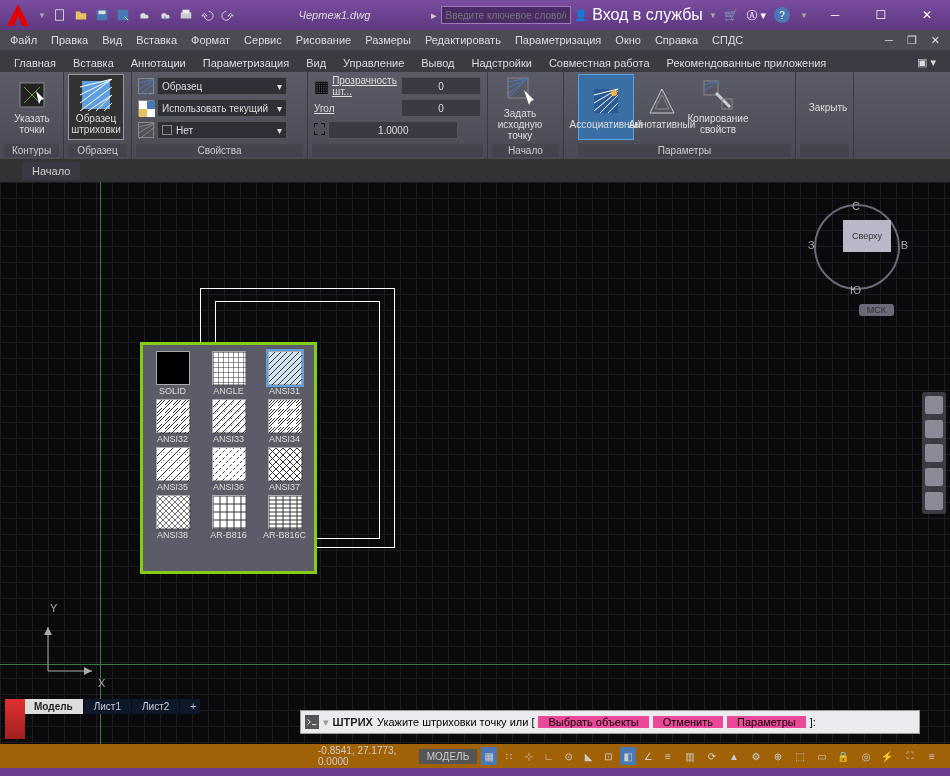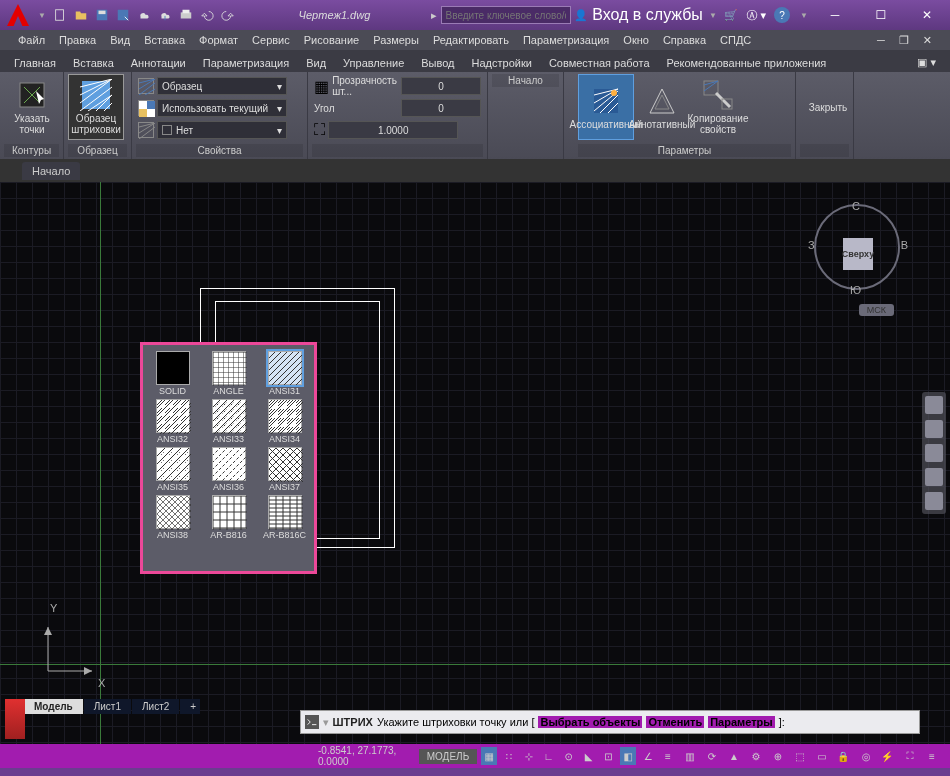--- a/index.html
+++ b/index.html
@@ -14,40 +14,40 @@
 .qat-btn { width:20px; height:20px; display:flex; align-items:center; justify-content:center; background:transparent; border:none; cursor:pointer; }
 .qat-btn svg { width:14px; height:14px; }
 .title-center { flex:1; text-align:center; padding:0 8px; font-size:11px; color:#ddd;font-style:italic; }
 .search-wrap { display:flex; align-items:center; gap:4px; margin-right:4px; }
 .search-box { width:130px; height:18px; background:#4a2b66; border:1px solid #9a7bb5; color:#ccc; font-size:10px; padding:0 4px; }
 .login { color:#fff; font-size:16px; display:flex; align-items:center; gap:2px; }
 .wctrl { display:flex; }
 .wbtn { width:46px; height:30px; display:flex; align-items:center; justify-content:center; color:#fff; font-size:12px; cursor:pointer; }
 
 
-.menubar { height:20px; background:#4b4b55; display:flex; align-items:center; padding:0 12px; gap:2px; }
+.menubar { height:20px; background:#4b4b55; display:flex; align-items:center; padding:0 4px; gap:2px; }
 .menubar span { color:#ddd; font-size:11px; padding:2px 6px; cursor:pointer; }
 .mini-ctrl { margin-left:auto; display:flex; gap:2px; color:#ccc; font-size:10px; }
 
 
 .ribbon-tabs { height:22px; background:#3b3b44; display:flex; align-items:end; padding:0 6px; gap:1px; font-size:11px; overflow:hidden; }
 .ribbon-tabs span { color:#ddd; padding:3px 8px; cursor:pointer; white-space:nowrap; }
 
 
 .ribbon { height:88px; background:linear-gradient(#5c5c68,#4a4a55); display:flex; border-bottom:1px solid #333; }
 .panel { border-right:1px solid #3a3a44; padding:2px 4px; display:flex; flex-direction:column; justify-content:space-between; }
 .panel-title { font-size:10px; color:#ccc; text-align:center; padding:1px 0; background:rgba(0,0,0,0.1); }
 .big-btn { display:flex; flex-direction:column; align-items:center; justify-content:center; gap:2px; width:56px; height:66px; color:#ddd; font-size:10px; cursor:pointer; line-height:1.1; text-align:center; }
 .big-btn .ico { width:32px; height:32px; display:flex; align-items:center; justify-content:center; }
 .big-btn.selected { background:#333; border:1px solid #999; }
 .props-rows { display:flex; flex-direction:column; gap:2px; padding:2px; }
 .prop-row { display:flex; align-items:center; gap:3px; height:20px; }
 .prop-swatch { width:16px; height:16px; border:1px solid #888; }
 .prop-select { width:130px; height:18px; background:#2f2f38; border:1px solid #555; color:#ddd; font-size:10px; padding:0 4px; display:flex; align-items:center; justify-content:space-between; }
-.prop-label { width:110px; font-size:10px; color:#ddd; display:flex; justify-content:space-between; }
+.prop-label { width:110px; font-size:10px; color:#ddd; display:flex; justify-content:space-between;text-decoration:underline; }
 .prop-input { width:80px; height:18px; background:#3a3a44; border:1px solid #555; color:#ddd; font-size:10px; text-align:center; }
 .assoc { background:#3a6fa5; border:1px solid #5f9fdf; }
 
 
 .file-tab { height:22px; background:#333; display:flex; align-items:center; padding:0 12px; }
 .file-tab .tab { background:#3a3a44; color:#ccc; font-size:11px; padding:3px 10px; border-radius:3px 3px 0 0; margin-left:10px; }
 
 
 .canvas-wrap { position:relative; background:#0a0a0a; height:562px; }
 .canvas { position:absolute; inset:0; background:
@@ -59,49 +59,49 @@
 .green-h { position:absolute; left:0; right:0; top:482px; height:1px; background:#3a7a3a; }
 .rect1 { position:absolute; border:1px solid #fff; left:200px; top:106px; width:195px; height:260px; }
 .rect2 { position:absolute; border:1px solid #fff; left:215px; top:119px; width:165px; height:238px; }
 .ucs { position:absolute; left:34px; bottom:62px; color:#aaa; font-size:11px; }
 .ucs-y { position:absolute; left:50px; bottom:130px; }
 .ucs-x { position:absolute; left:98px; bottom:55px; }
 
 
 .viewcube { position:absolute; right:50px; top:22px; width:86px; height:86px; }
 .cube-ring { position:absolute; inset:0; border:2px solid #6a6a78; border-radius:50%; }
-.cube-face { position:absolute; left:29px; top:34px; width:30px; height:32px; background:#b8b8c8; display:flex; align-items:center; justify-content:center; font-size:9px; color:#333;font-weight:bold; }
+.cube-face { position:absolute; left:29px; top:16px; width:48px; height:32px; background:#b8b8c8; display:flex; align-items:center; justify-content:center; font-size:9px; color:#333; }
 .cube-dir { position:absolute; font-size:11px; color:#aaa; }
 .wcs-pill { position:absolute; right:56px; top:122px; background:#6a6a78; border-radius:3px; font-size:9px; color:#333; padding:1px 8px; }
 
 
 .navbar { position:absolute; right:4px; top:210px; width:24px; background:rgba(90,90,100,0.6); display:flex; flex-direction:column; gap:6px; padding:4px 0; align-items:center; border-radius:3px; }
 .navbar div { width:18px; height:18px; background:#8a8a98; border-radius:2px; cursor:pointer; }
 
 
-.palette { position:absolute; left:140px; top:160px; width:177px; height:232px; background:#5c5c68; border:3px solid #ec4899; z-index:50; padding:6px 2px; }
+.palette { position:absolute; left:140px; top:160px; width:177px; height:232px; background:#5c5c68; border:3px solid #84cc16; z-index:50; padding:6px 2px; }
 .pal-grid { display:grid; grid-template-columns:repeat(3,52px); gap:3px 4px; justify-content:center; }
 .pal-item { display:flex; flex-direction:column; align-items:center; gap:1px; cursor:pointer; }
 .pal-sw { width:34px; height:34px; border:1px solid #aaa; background:#fff; }
 .pal-item:hover .pal-sw, .pal-item.sel .pal-sw { outline:2px solid #5f9fdf; background:#d4e4f5; }
 .pal-lbl { font-size:9px; color:#ddd; }
 
 
 .cmdline { position:absolute; bottom:10px; left:300px; right:30px; height:24px; background:#ebebef; border:1px solid #999; display:flex; align-items:center; font-size:11px; padding:0 4px; gap:4px; font-family:Consolas,monospace; }
 .cmdline .cmd-ico { width:14px; height:14px; }
 .cmdline b { color:#222; }
-.cmdline .opt { background:#a21caf; padding:0 2px;font-weight:bold; }
+.cmdline .opt { background:#ec4899; padding:0 10px; }
 
 
 .layout-tabs { position:absolute; bottom:30px; left:24px; display:flex; gap:1px; }
 .layout-tabs span { background:#0f172a; color:#ccc; font-size:10px; padding:2px 10px; cursor:pointer; }
 .layout-tabs span.active { background:#ddd; color:#222; font-weight:bold; }
 .plus-tab { width:16px; text-align:center; }
 
-.statusbar { height:24px; background:#a21caf; display:flex; align-items:center; color:#ccc; font-size:10px; padding:0 8px; gap:4px; }
+.statusbar { height:24px; background:#a16207; display:flex; align-items:center; color:#ccc; font-size:10px; padding:0 8px; gap:4px; }
 .statusbar .coords { margin-left:310px; }
 .statusbar .modelbtn { background:#555; padding:2px 8px; margin-left:8px; }
 .status-btn { width:20px; height:18px; display:flex; align-items:center; justify-content:center; cursor:pointer; }
 .status-btn.on { background:#4a78b5; }
 .rest-icons { display:flex; gap:2px; margin-left:auto; }
 
 .hatch-svg { width:34px; height:34px; }
 .sel-svg { width:32px; height:32px; }
 .caret { font-size:8px; color:#aaa; margin-left:2px; }
 </style>
@@ -299,20 +299,31 @@
             <input class="prop-input" value="0" style="">
           </div>
         <div class="prop-row">
             <span>⛶</span>
             <input class="prop-input" style="width: 130px;" value="1.0000">
           </div>
       </div>
       <div class="panel-title">&nbsp;</div>
     </div>
     <div class="panel" style="width:76px;">
+      <div class="big-btn">
+        <div class="ico">
+            <svg class="sel-svg" viewBox="0 0 32 32">
+              <rect x="4" y="4" width="20" height="20" fill="none" stroke="#888"></rect>
+              <path d="M4 8l20-4M4 14l20-10M4 20l20-16M4 24l20-20" stroke="#4a78b5"></path>
+              <path d="M20 16l10 10-3 1-2 4z" fill="#fff"></path>
+            </svg>
+          </div>
+        <span style="white-space:pre-line;">Задать
+исходную точку</span>
+      </div>
       <div class="panel-title">Начало</div>
     </div>
     <div class="panel" style="width:222px;margin-left:10px;">
       <div style="display:flex;">
         <div class="big-btn assoc">
           <div class="ico">
               <svg class="sel-svg" viewBox="0 0 32 32">
                 <rect x="4" y="4" width="24" height="24" fill="#2a5a95"></rect>
                 <path d="M4 10l24-6M4 18l24-14M4 26L28 6M10 28l18-18M18 28l10-10" stroke="#fff"></path>
                 <circle cx="24" cy="8" r="3" fill="#ffb040"></circle>

